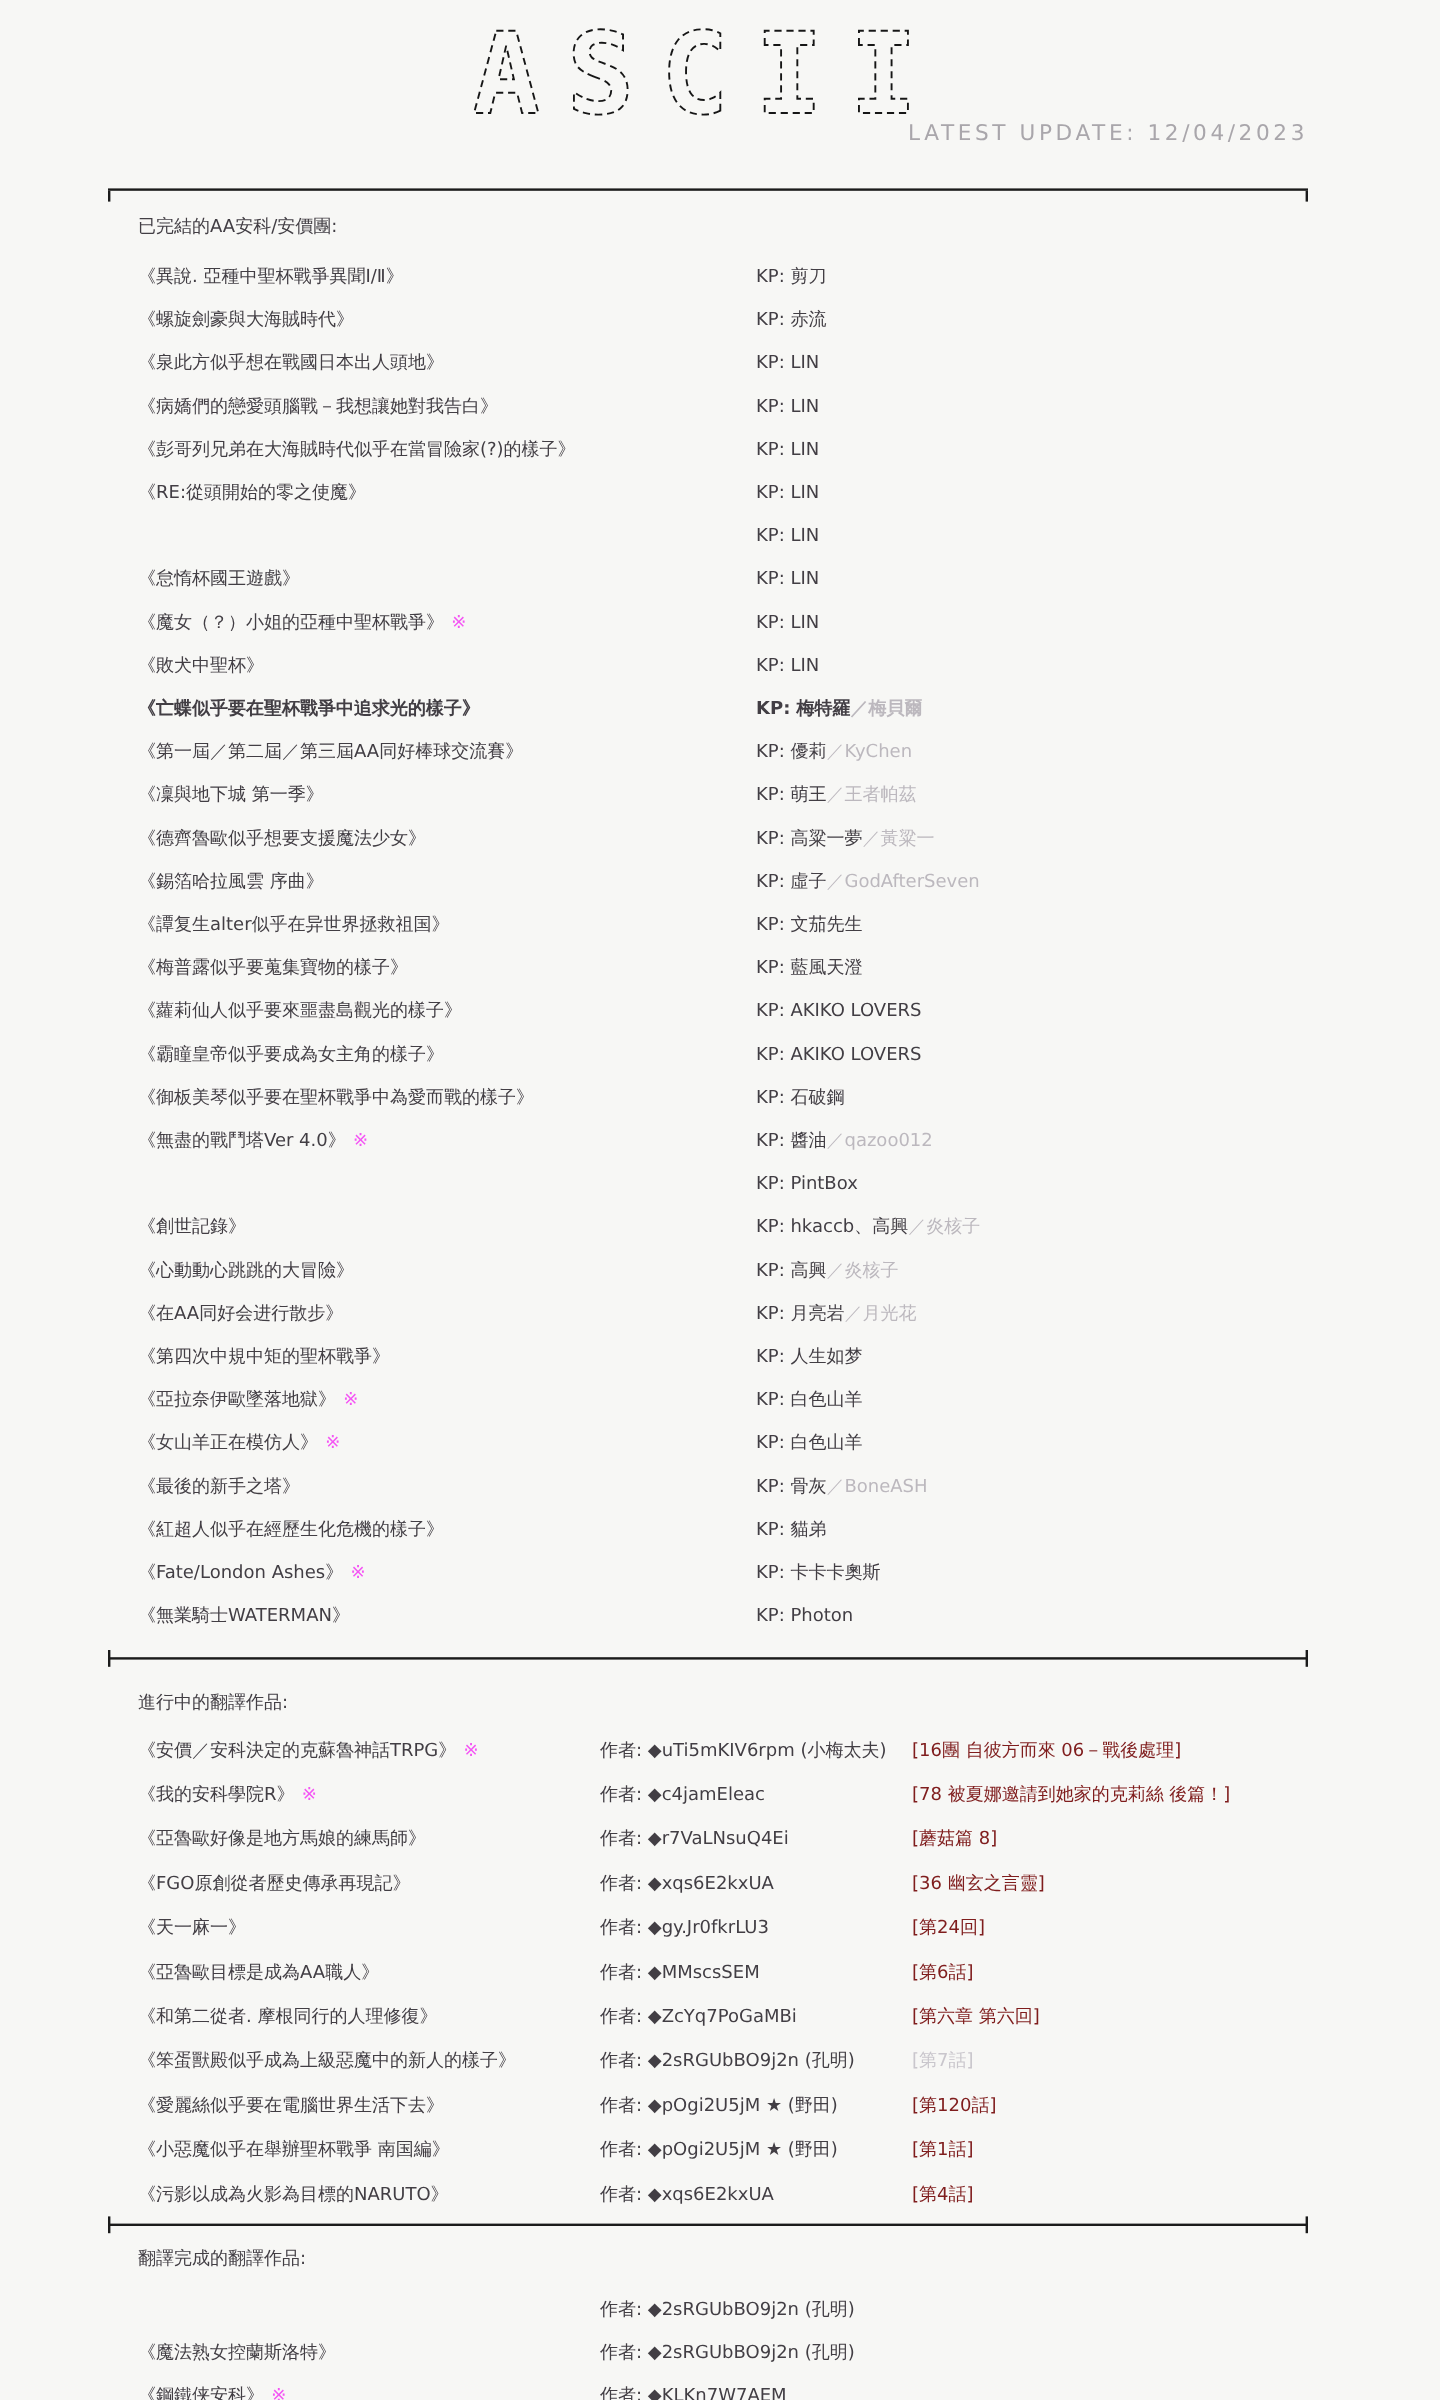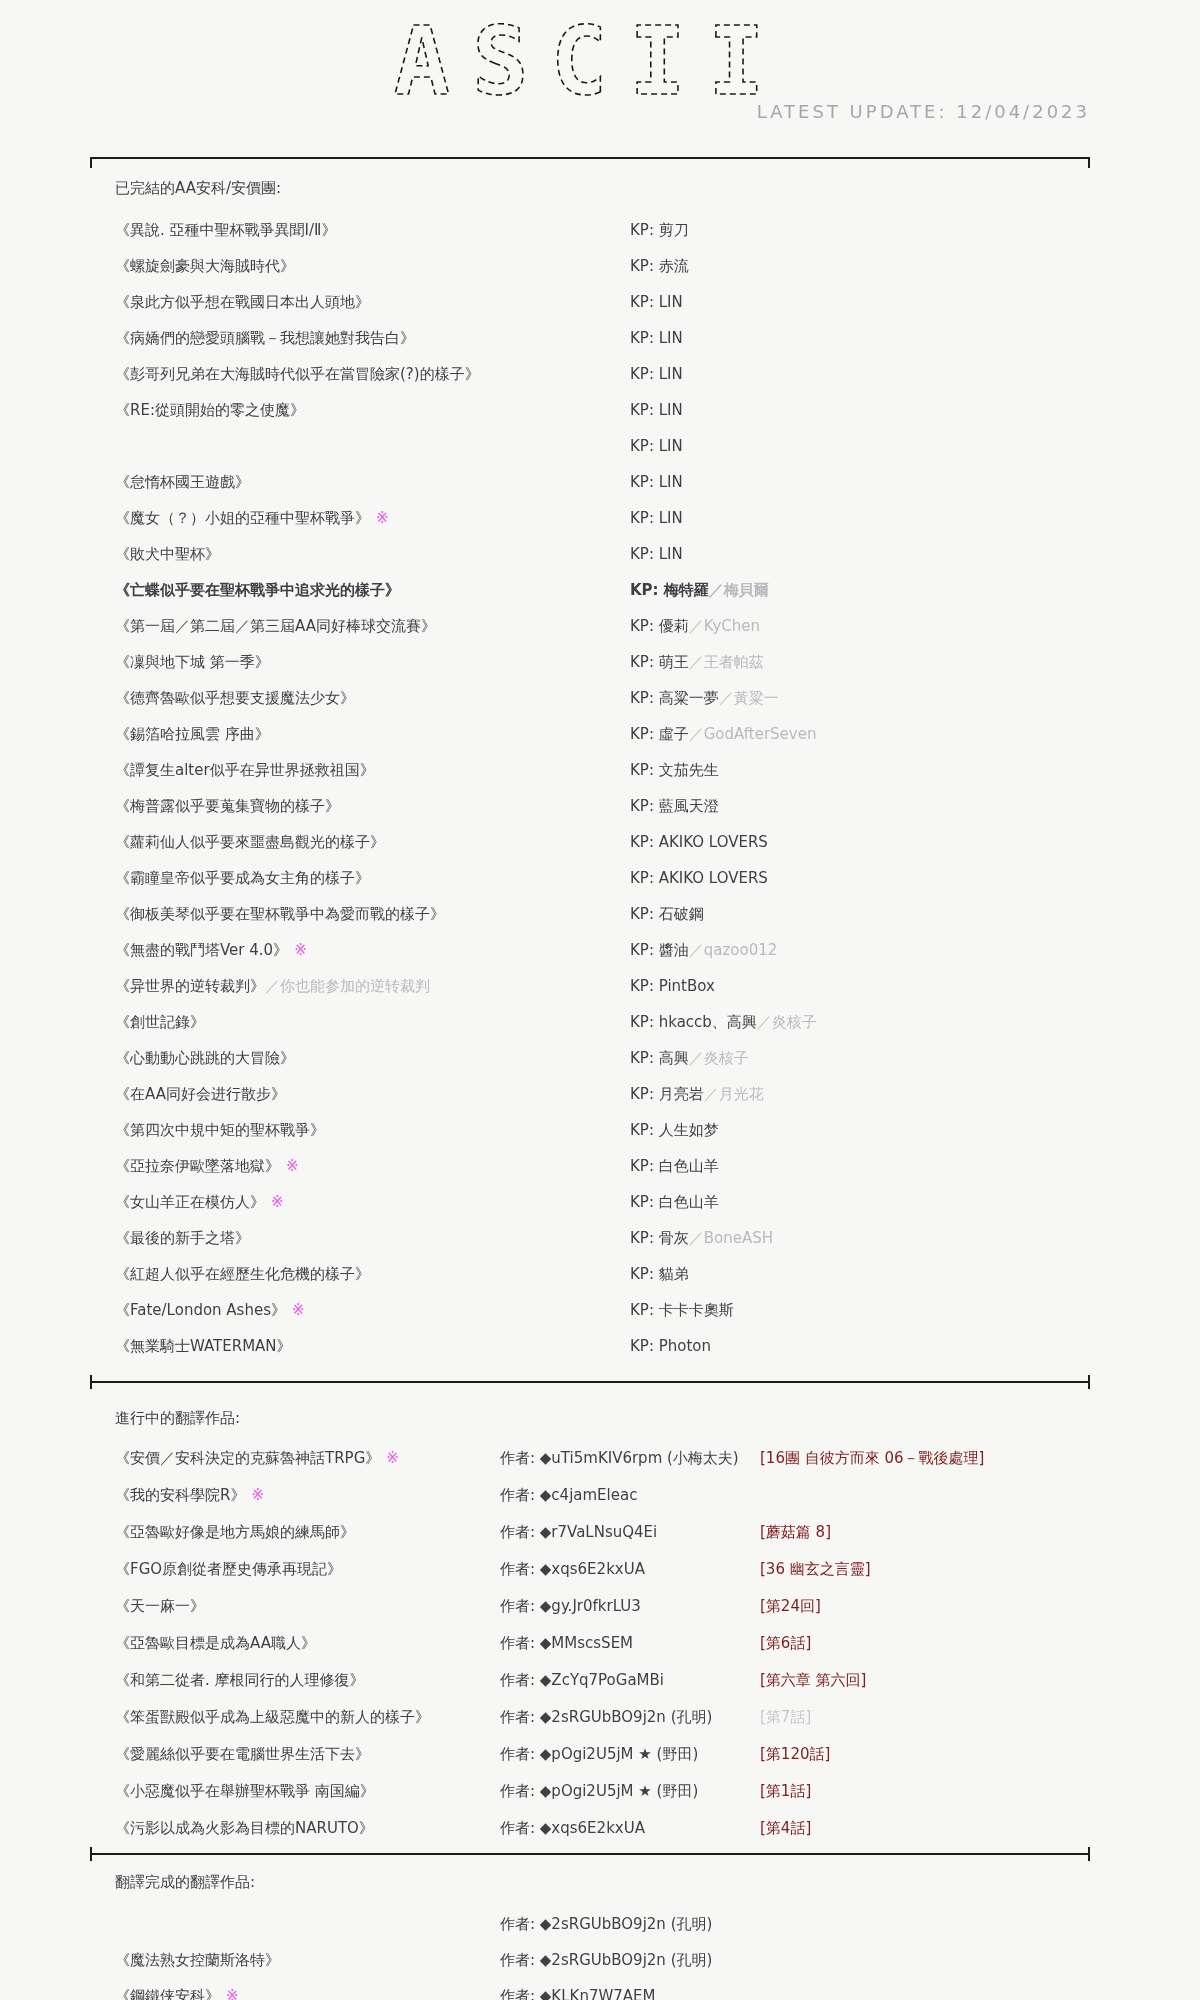--- a/index.html
+++ b/index.html
@@ -141,21 +141,20 @@
       </div>
       <div class="row" style="top: 896px; line-height: 36px; height: 36px;">
         <span class="cell title" style="left: 115px;">《御板美琴似乎要在聖杯戰爭中為愛而戰的樣子》</span>
         <span class="cell credit" style="left: 630px;">KP: 石破鋼</span>
       </div>
       <div class="row" style="top: 932px; line-height: 36px; height: 36px;">
         <span class="cell title" style="left: 115px;">《無盡的戰鬥塔Ver 4.0》<span class="mark">※</span></span>
         <span class="cell credit" style="left: 630px;">KP: 醬油<span class="gray">／qazoo012</span></span>
       </div>
       <div class="row" style="top: 968px; line-height: 36px; height: 36px;">
-        <span class="cell title" style="left: 115px;">《异世界的逆转裁判》<span class="gray">／你也能参加的逆转裁判</span></span>
         <span class="cell credit" style="left: 630px;">KP: PintBox</span>
       </div>
       <div class="row" style="top: 1004px; line-height: 36px; height: 36px;">
         <span class="cell title" style="left: 115px;">《創世記錄》</span>
         <span class="cell credit" style="left: 630px;">KP: hkaccb、高興<span class="gray">／炎核子</span></span>
       </div>
       <div class="row" style="top: 1040px; line-height: 36px; height: 36px;">
         <span class="cell title" style="left: 115px;">《心動動心跳跳的大冒險》</span>
         <span class="cell credit" style="left: 630px;">KP: 高興<span class="gray">／炎核子</span></span>
       </div>
@@ -201,20 +200,21 @@
   <div id="heading-ongoing" class="section-heading">進行中的翻譯作品:</div>
   <div>
       <div class="row" style="top: 1440px; line-height: 37px; height: 37px;">
         <span class="cell title" style="left: 115px;">《安價／安科決定的克蘇魯神話TRPG》<span class="mark">※</span></span>
         <span class="cell credit" style="left: 500px;">作者: ◆uTi5mKIV6rpm (小梅太夫)</span>
         <span class="cell link" style="left: 760px;">[16團 自彼方而來 06－戰後處理]</span>
       </div>
       <div class="row" style="top: 1477px; line-height: 37px; height: 37px;">
         <span class="cell title" style="left: 115px;">《我的安科學院R》<span class="mark">※</span></span>
         <span class="cell credit" style="left: 500px;">作者: ◆c4jamEleac</span>
+        <span class="cell link" style="left: 760px;">[78 被夏娜邀請到她家的克莉絲 後篇！]</span>
       </div>
       <div class="row" style="top: 1514px; line-height: 37px; height: 37px;">
         <span class="cell title" style="left: 115px;">《亞魯歐好像是地方馬娘的練馬師》</span>
         <span class="cell credit" style="left: 500px;">作者: ◆r7VaLNsuQ4Ei</span>
         <span class="cell link" style="left: 760px;">[蘑菇篇 8]</span>
       </div>
       <div class="row" style="top: 1551px; line-height: 37px; height: 37px;">
         <span class="cell title" style="left: 115px;">《FGO原創從者歷史傳承再現記》</span>
         <span class="cell credit" style="left: 500px;">作者: ◆xqs6E2kxUA</span>
         <span class="cell link" style="left: 760px;">[36 幽玄之言靈]</span>

